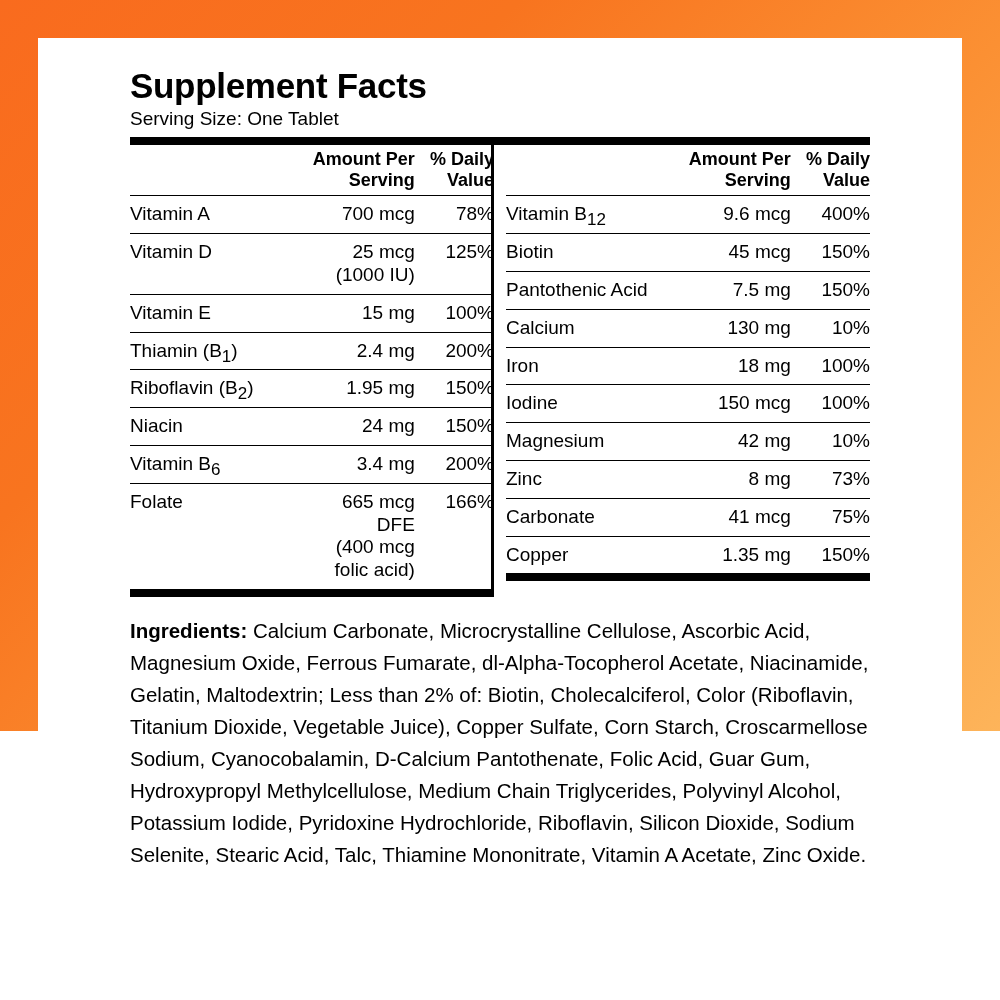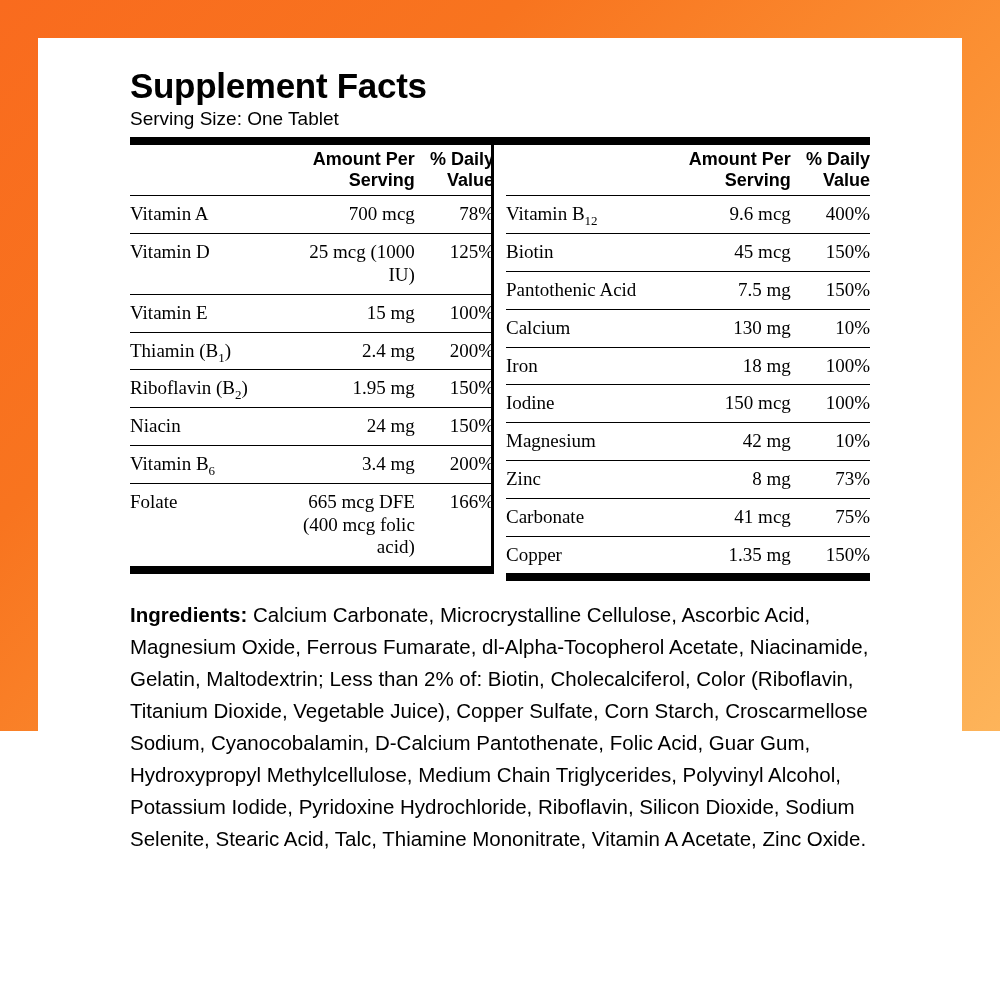--- a/index.html
+++ b/index.html
@@ -89,31 +89,30 @@
     line-height: 1.15;
   }
   table.sf th.blank {
     text-align: left;
   }
   table.sf td {
     padding: 7px 0 7px 0;
     vertical-align: top;
     border-top: 1.5px solid #000;
     line-height: 1.2;
-    font-family: Liberation Serif, serif;
   }
   table.sf tr.headrow td,
   table.sf tr.headrow th {
     border-top: none;
   }
   .c-name { text-align: left; }
   .c-amt  { text-align: right; padding-right: 10px !important; }
   .c-dv   { text-align: right; }
   .sub {
-    font-size: 13px;
+    font-size: 17px;
     vertical-align: sub;
     line-height: 0;
   }
   .subnote {
     display: block;
     text-align: right;
     padding-right: 0;
   }
   .rule-bottom {
     height: 8px;

